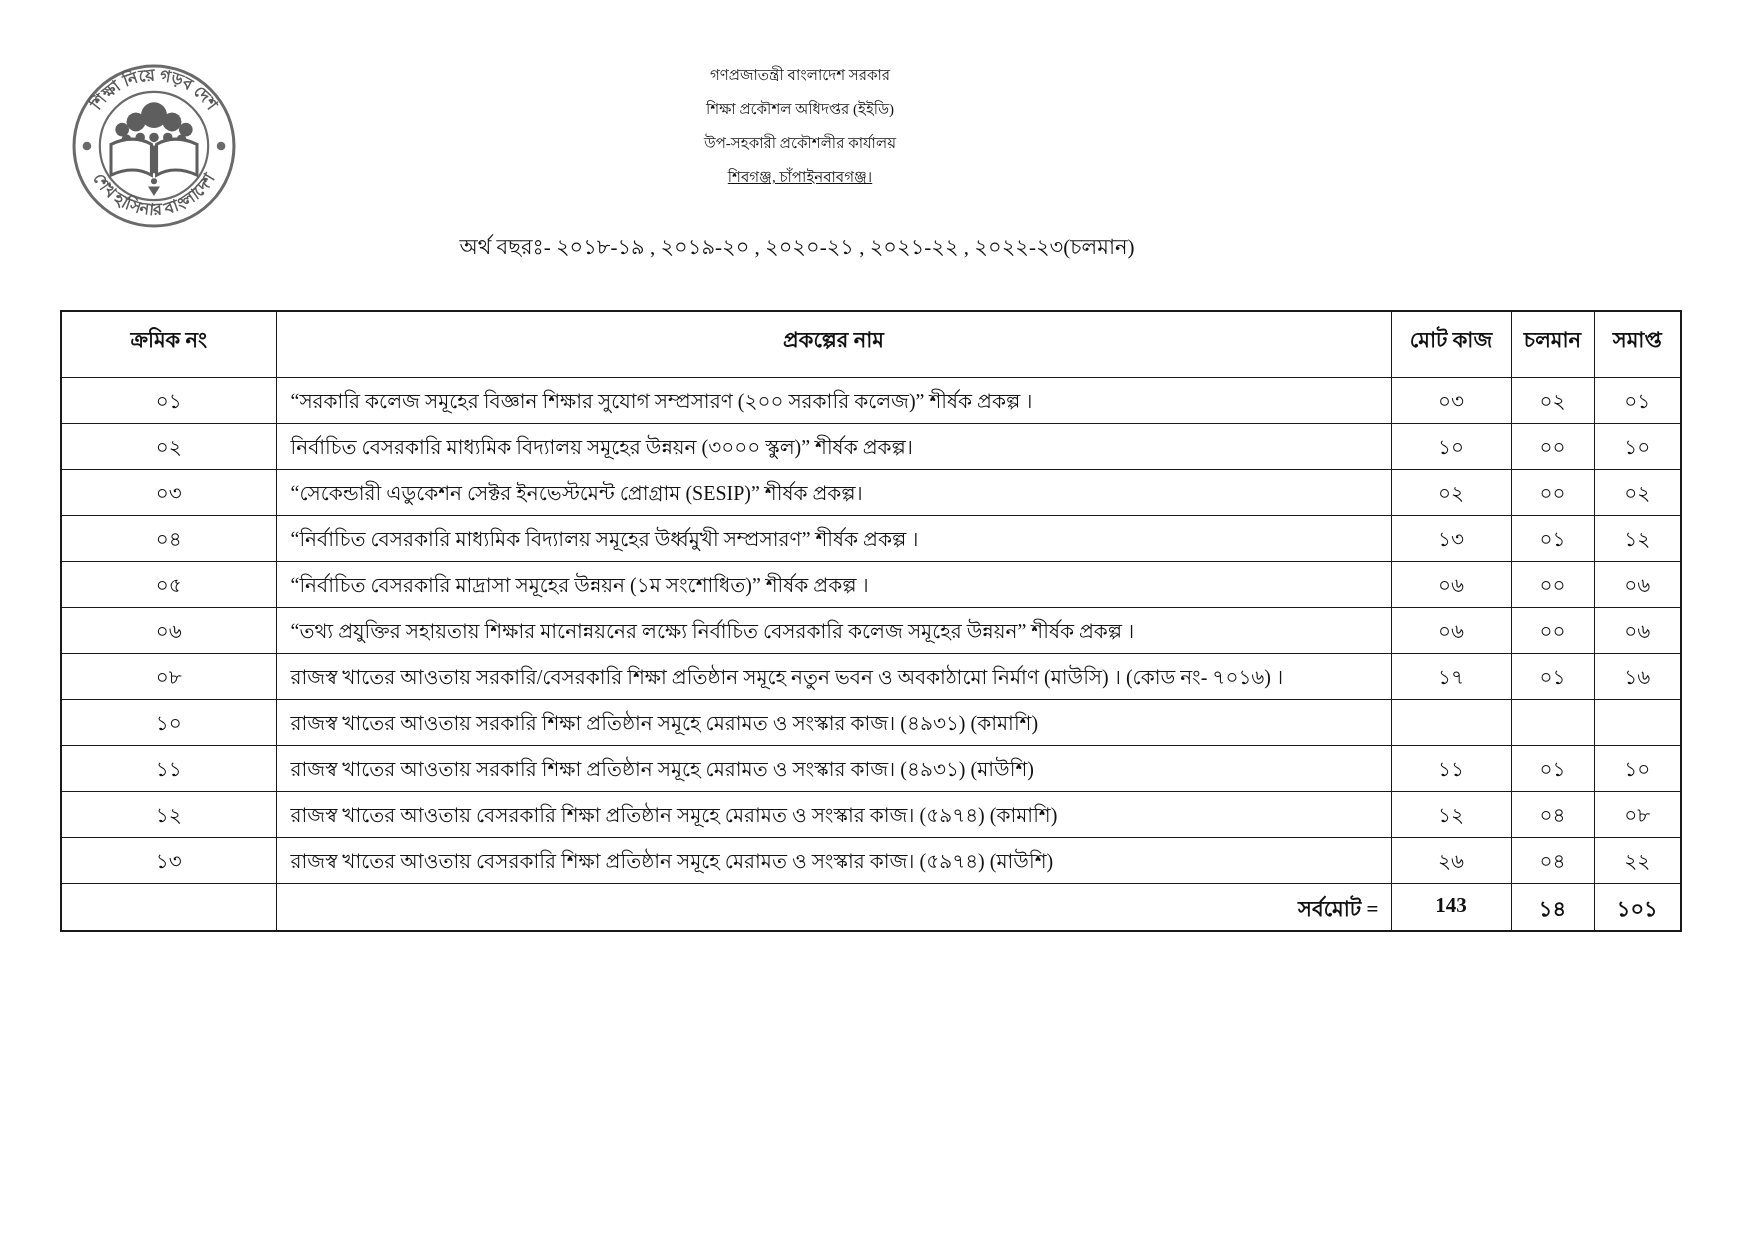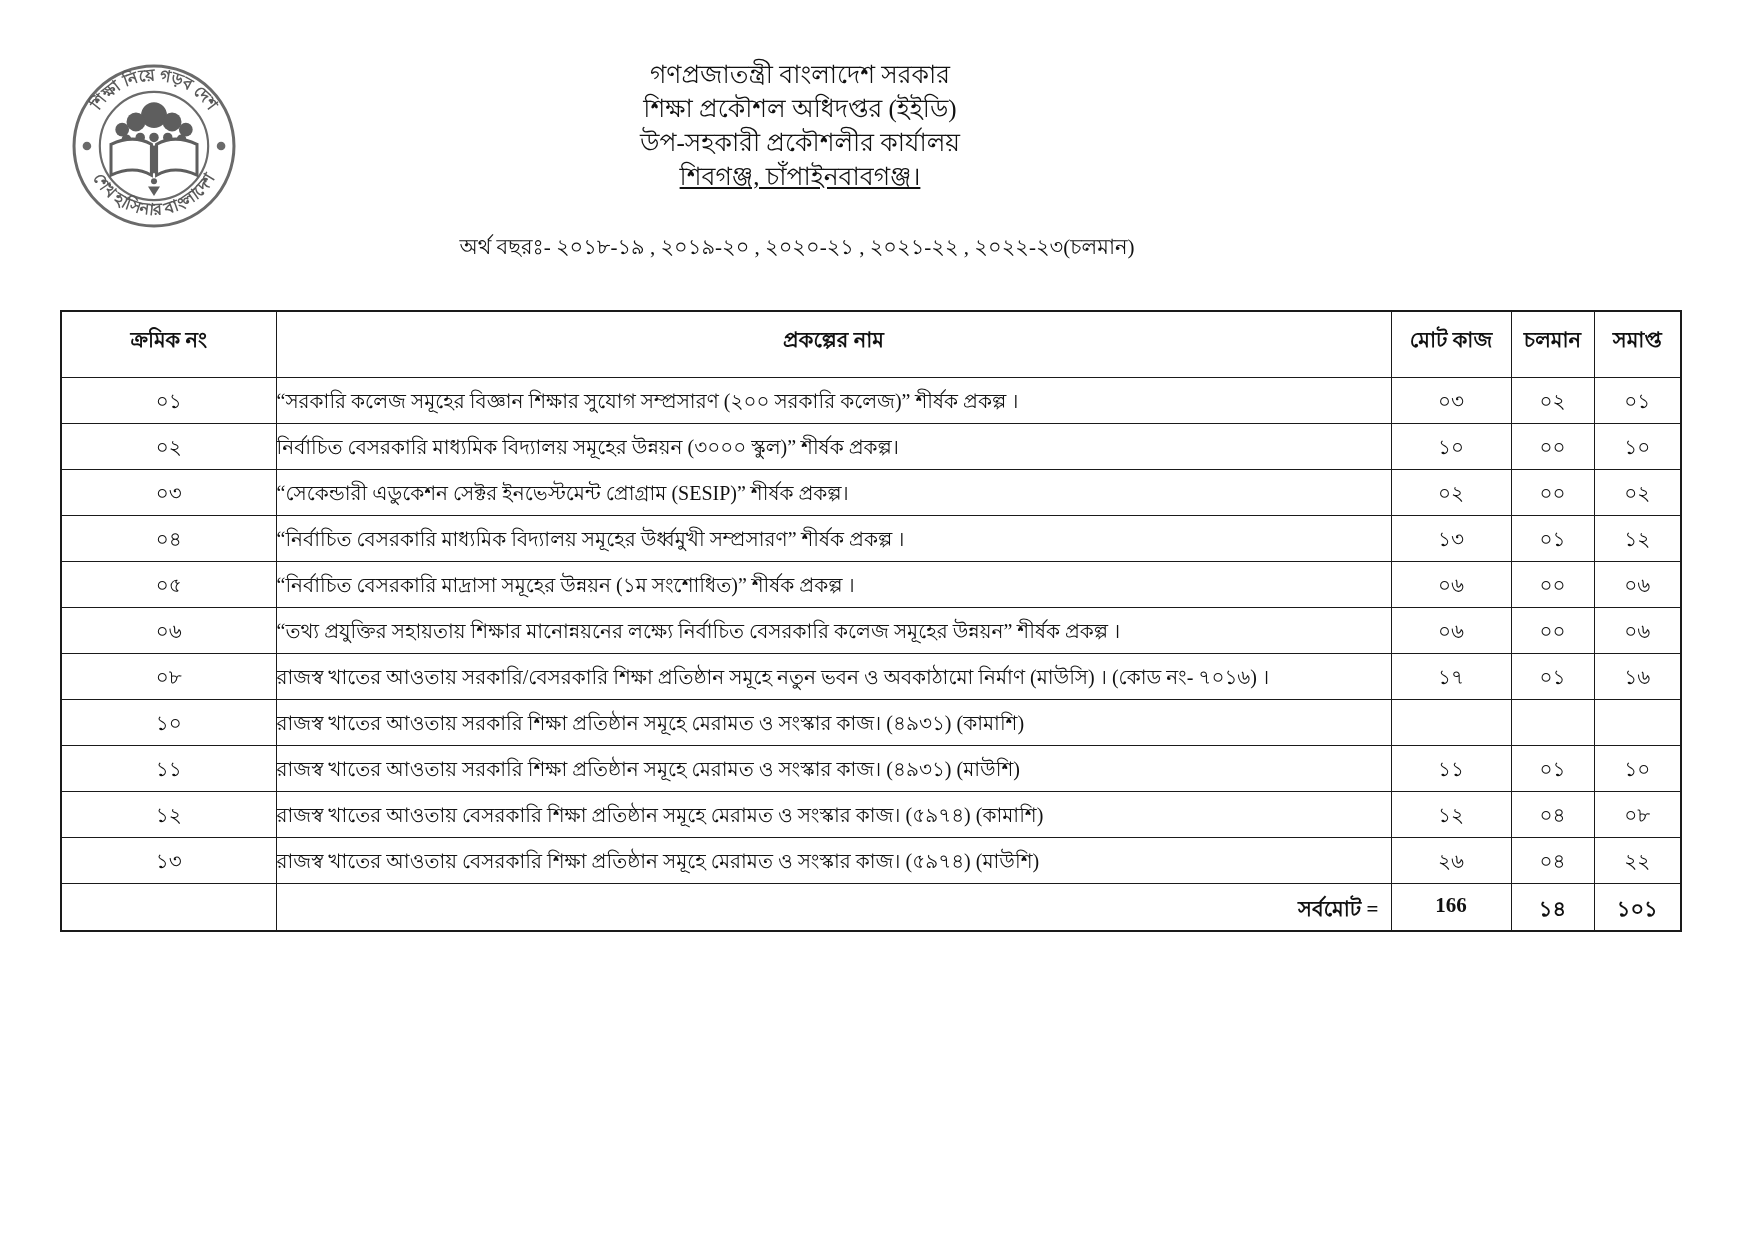--- a/index.html
+++ b/index.html
@@ -21,21 +21,21 @@
     width: 172px;
     height: 180px;
   }
   
   .gov-header {
     position: absolute;
     top: 58px;
     left: 800px;
     transform: translateX(-50%);
     text-align: center;
-    font-size: 25px;
+    font-size: 15px;
     line-height: 34px;
     white-space: nowrap;
     font-weight: 500;
   }
   .gov-header .underlined { text-decoration: underline; }
   
   .intro {
     position: absolute;
     top: 231px;
     left: 797px;
@@ -70,21 +70,21 @@
     font-weight: bold;
     text-align: center;
   }
   tbody td {
     height: 46px;
     vertical-align: top;
     padding-top: 8px;
     font-size: 20px;
   }
   .c-serial { text-align: center; }
-  .c-name   { text-align: left; padding-right: 10px; }
+  .c-name   { text-align: left; padding-left: 14px; padding-right: 10px; }
   .c-num    { text-align: center; }
   tfoot td {
     height: 48px;
     vertical-align: top;
     padding-top: 9px;
     font-weight: bold;
     font-size: 21px;
     margin-left: 20px;
   }
   tfoot .c-name { text-align: right; padding-right: 12px; }
@@ -237,21 +237,21 @@
     <td class="c-name">রাজস্ব খাতের আওতায় বেসরকারি শিক্ষা প্রতিষ্ঠান সমূহে মেরামত ও সংস্কার কাজ।  (৫৯৭৪) (মাউশি)</td>
     <td class="c-num">২৬</td>
     <td class="c-num">০৪</td>
     <td class="c-num">২২</td>
   </tr>
         </tbody>
       <tfoot>
         <tr>
           <td class="c-serial"></td>
           <td class="c-name">সর্বমোট =</td>
-          <td class="c-num">166</td>
+          <td class="c-num">143</td>
           <td class="c-num">১৪</td>
           <td class="c-num">১০১</td>
         </tr>
       </tfoot>
     </table>
   </div>
 
 </div>
 
 </body></html>

